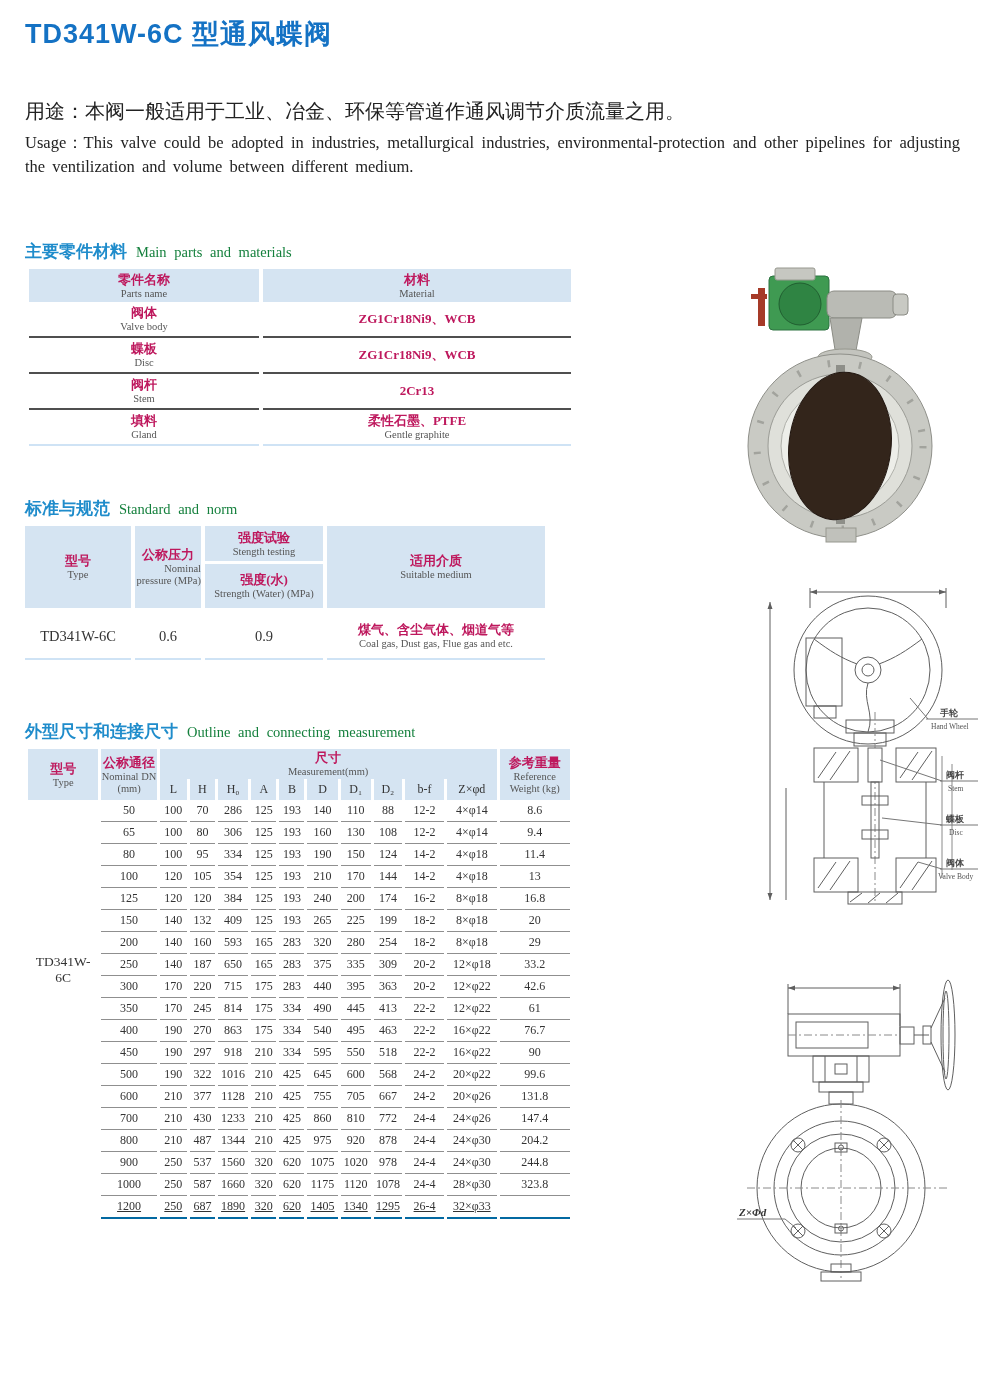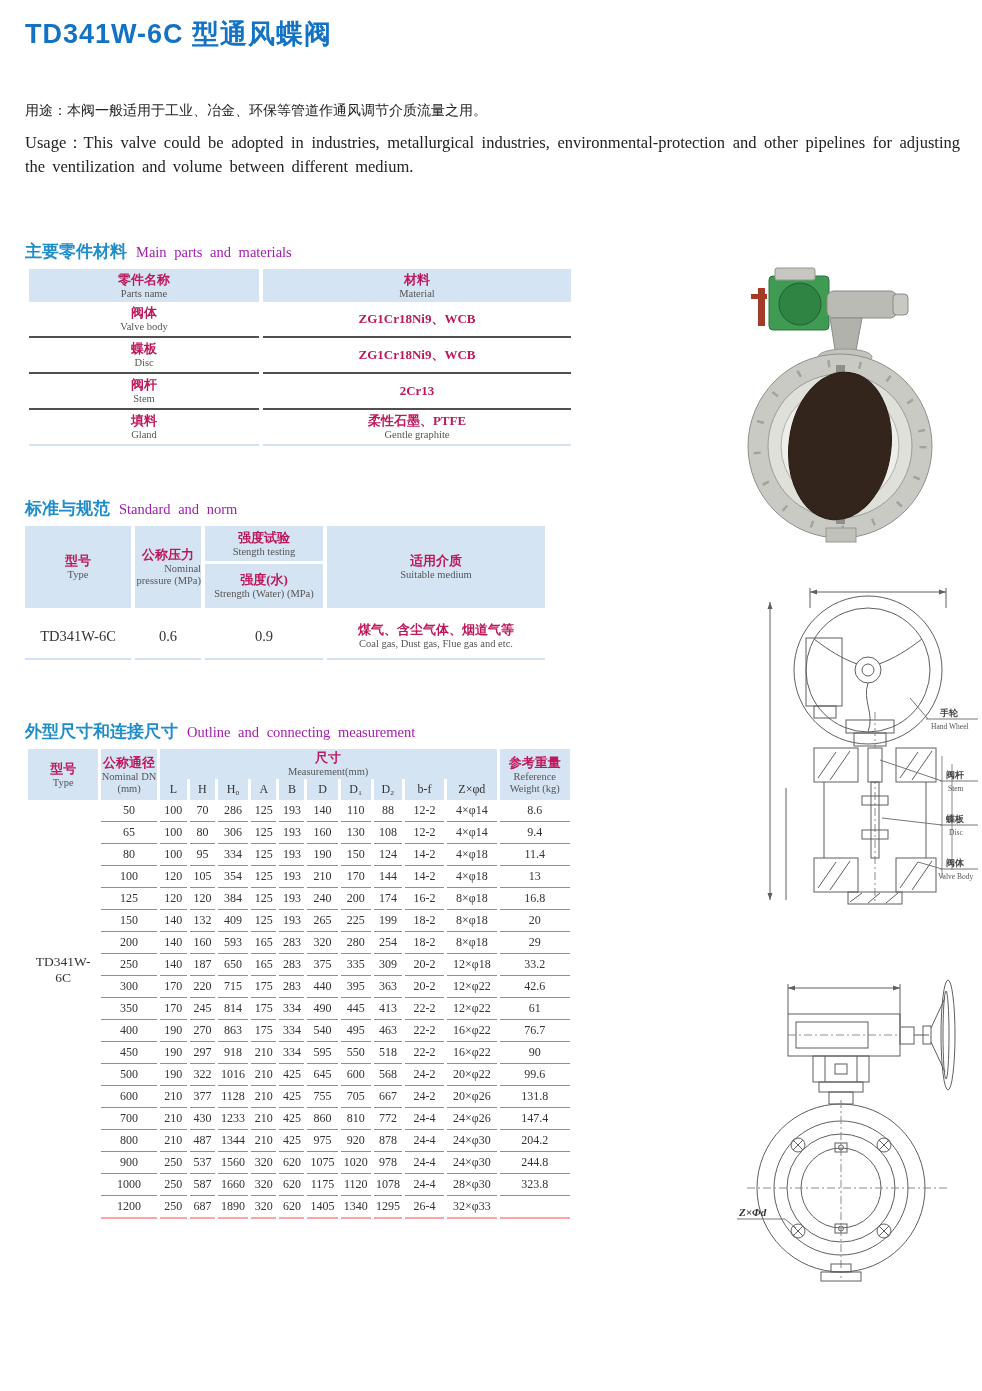--- a/index.html
+++ b/index.html
@@ -5,26 +5,26 @@
   html,body { margin:0; padding:0; background:#fff; }
   .page {
     position:relative; width:982px; height:1391px; background:#ffffff;
     font-family:"Liberation Serif","DejaVu Serif",serif; color:#222; overflow:hidden;
   }
   
   .titles { position:absolute; left:25px; top:16px; width:930px; }
   .title-cn { font-family:"Liberation Sans","DejaVu Sans",sans-serif; font-size:27px; font-weight:bold; color:#1472c4; letter-spacing:1px; }
   .title-en { font-family:"Liberation Sans","DejaVu Sans",sans-serif; font-size:23px; font-weight:bold; color:#1b1b1b; margin-top:5px; }
   .usage { position:absolute; left:25px; top:100px; width:935px; }
-  .usage-cn { font-size:14px; line-height:22px; }
+  .usage-cn { font-size:20px; line-height:22px; }
   .usage-en { margin-top:9px; font-size:16.5px; line-height:24px; text-align:justify; word-spacing:3px; }
   
   .sec-head { margin-bottom:6px; white-space:nowrap; }
   .sec-cn { font-size:17px; font-weight:bold; color:#1f8ccb;text-align:center; }
-  .sec-en { font-size:14.5px; color:#a21caf; margin-left:9px; word-spacing:4px; }
+  .sec-en { font-size:14.5px; color:#15803d; margin-left:9px; word-spacing:4px; }
   
   .cn  { display:block; font-size:13px; font-weight:bold; line-height:16px; color:#be185d; }
   .en  { display:block; font-size:10.5px; line-height:12px; color:#555; }
   
   .sec-materials { position:absolute; left:25px; top:240px; width:550px; }
   table.mat { border-collapse:separate; border-spacing:4px 0; width:550px; table-layout:fixed; }
   .mat th { background:#d5e4f2; height:31px; padding:1px 0; font-weight:normal; }
   .mat td { height:30px; text-align:center; vertical-align:middle; padding:2px 0; border-bottom:2px solid #4f4f4f; }
   .mat tr:last-child td { border-bottom:2px solid #cfe3f5; }
   
@@ -38,21 +38,21 @@
   .std .c-medium   { grid-column:4; grid-row:1/3; }
   .std .dc { grid-row:4; display:flex; flex-direction:column; align-items:center; justify-content:center; text-align:center; border-bottom:2px solid #cfe3f5; }
   .std .dval { font-size:14.5px; color:#333; }
   
   .sec-dimensions { position:absolute; left:25px; top:720px; width:548px; }
   table.dim { border-collapse:separate; border-spacing:3px 0; width:548px; table-layout:fixed; }
   .dim th { background:#d5e4f2; font-weight:normal; padding:1px 0; }
   .dim th.h1 { height:27px; }
   .dim th.h2 { height:19px; font-size:12px; color:#333; }
   .dim td { height:21px; font-size:12px; color:#333; text-align:center; vertical-align:middle; border-bottom:1.5px solid #8f8f8f; padding:0; }
-  .dim tr:last-child td { border-bottom:2px solid #fca5a5; }
+  .dim tr:last-child td { border-bottom:2px solid #0369a1;text-decoration:underline; }
   .dim td.type-cell { border-bottom:none; background:none; font-size:13.5px; vertical-align:middle; padding-bottom:80px; }
   
   .fig { position:absolute; }
   .fig-photo { left:742px; top:264px; }
   .fig-side  { left:750px; top:578px; }
   .fig-front { left:733px; top:976px; }
   svg text { font-family:"Liberation Serif","DejaVu Serif",serif; }
 </style>
 </head>
 <body>

